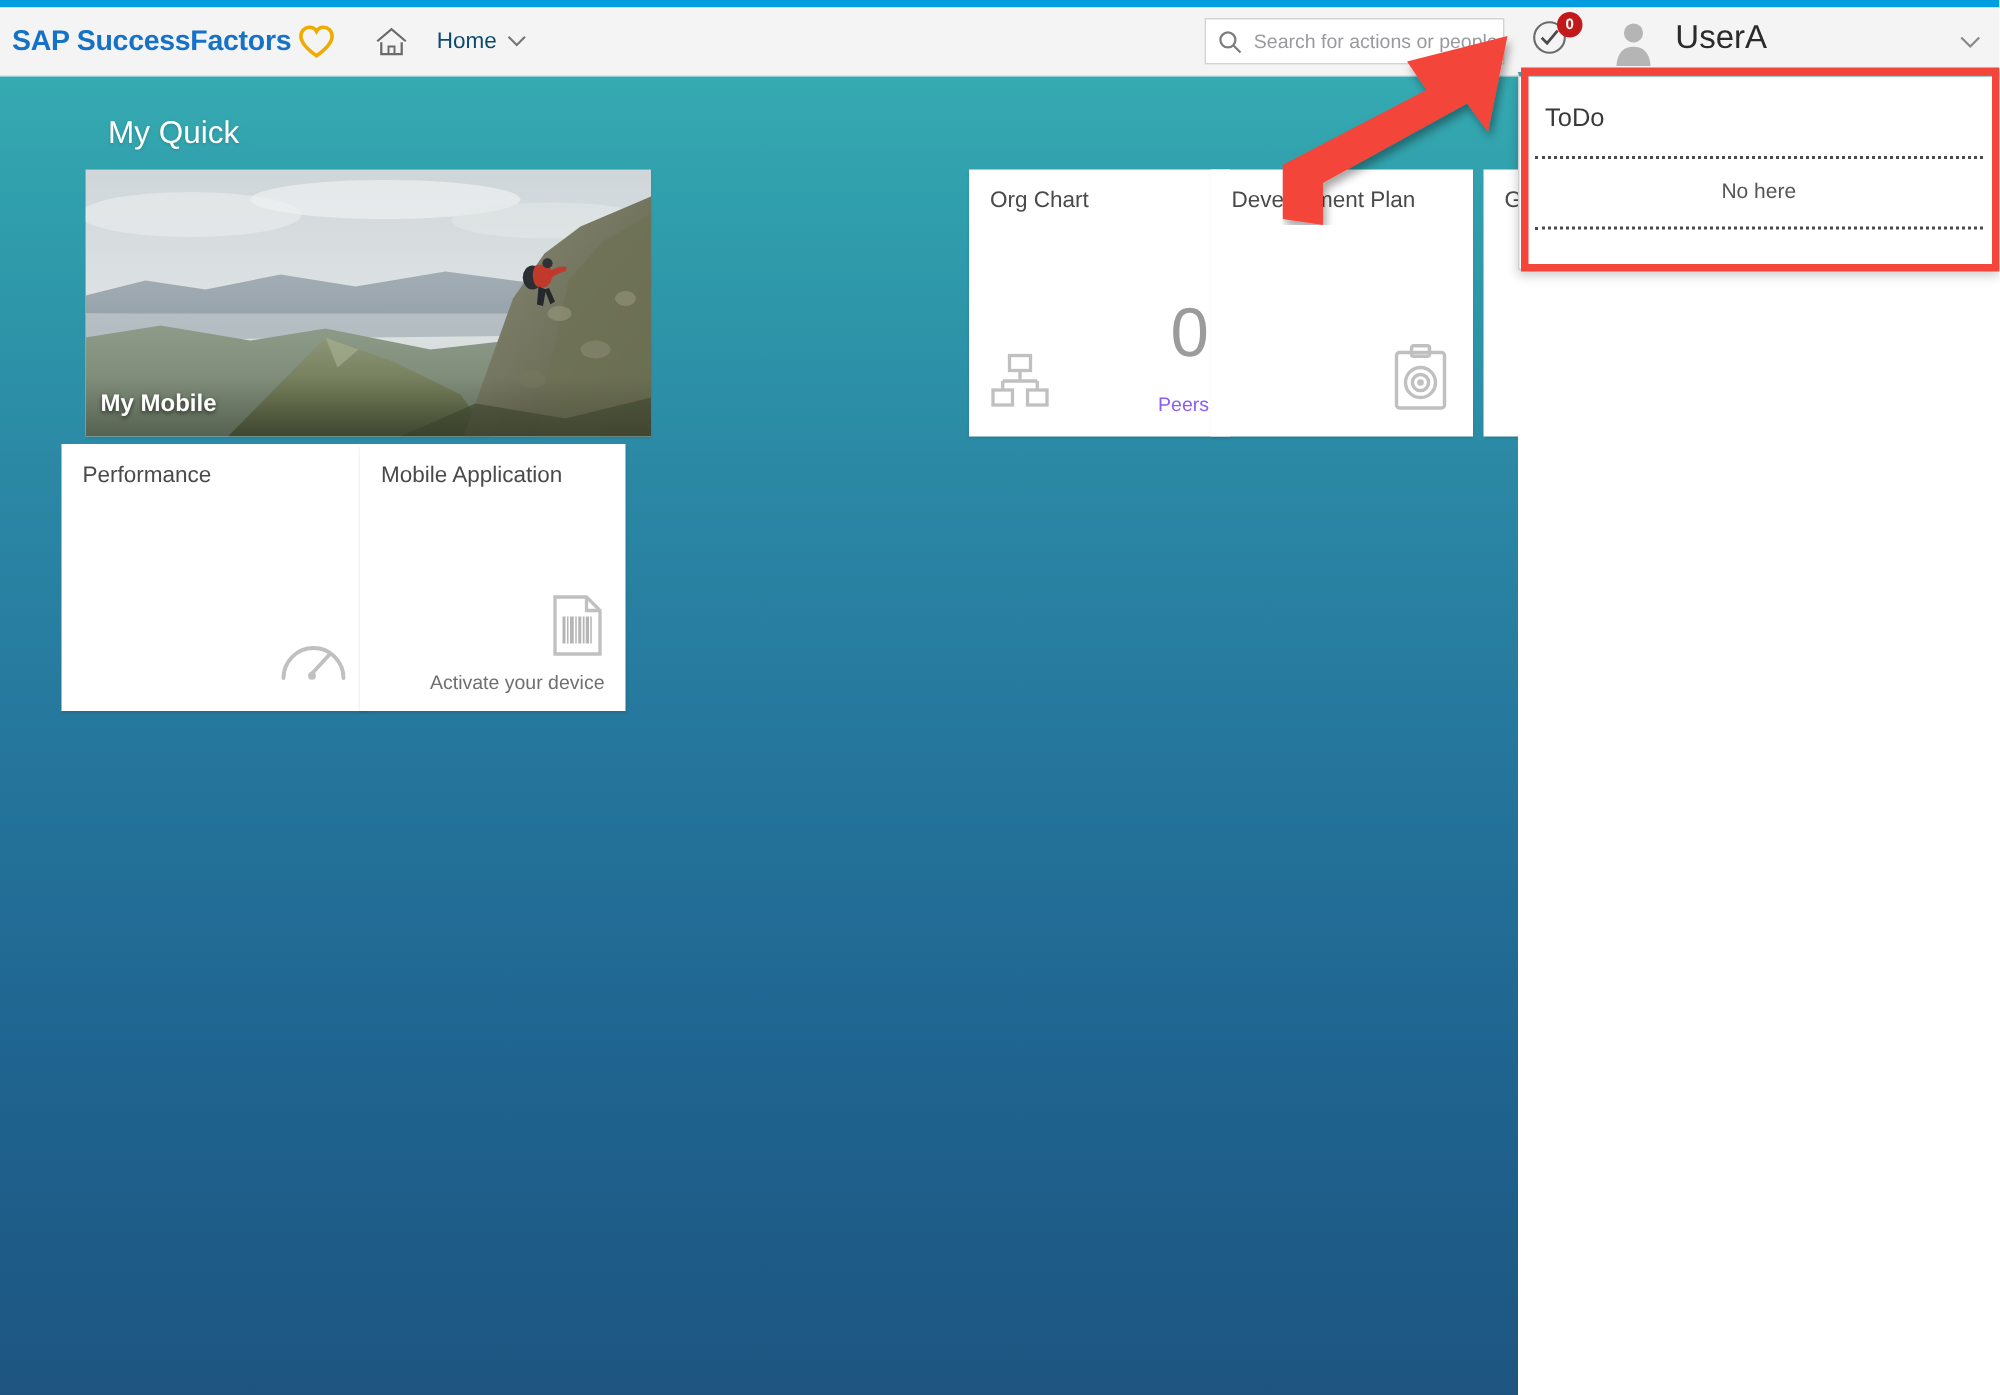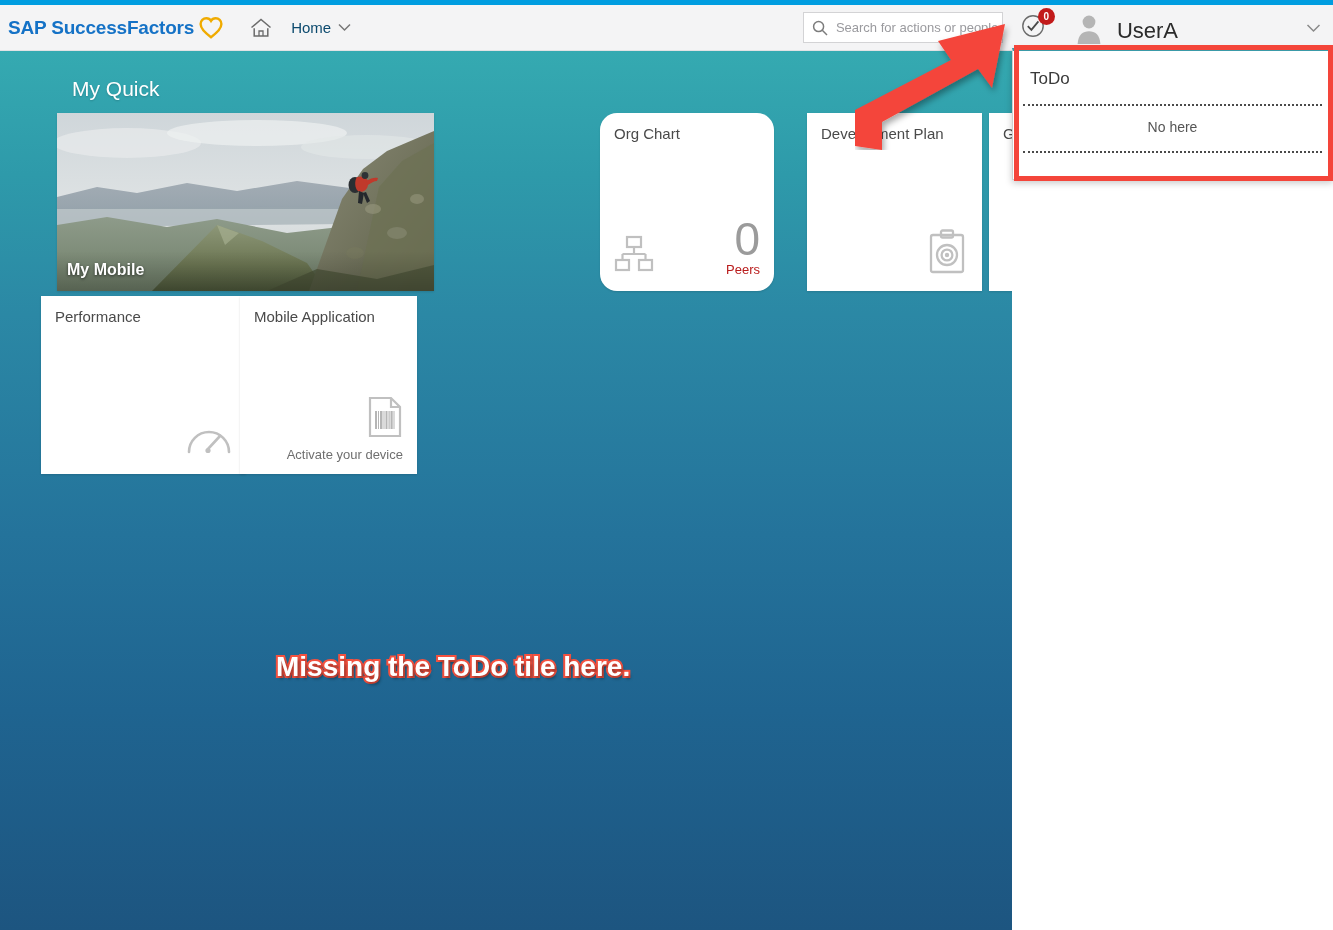--- a/index.html
+++ b/index.html
@@ -111,21 +111,21 @@
     color: #fff;
     font-size: 10px;
     font-weight: bold;
     display: flex; align-items: center; justify-content: center;
     padding: 0 3px;
     box-sizing: border-box;
   }
 
   .user-area {
     display: flex;
-    align-items: flex-end;
+    align-items: flex-start;
     margin-left: 26px;
   }
   .avatar {
     width: 32px; height: 32px;
     line-height: 0;
   }
   .user-name {
     margin-left: 12px;
     font-size: 22px;
     color: #2b2b2b;
@@ -200,42 +200,42 @@
     padding: 10px 0 12px 10px;
     box-sizing: border-box;
     color: #ffffff;
     font-size: 16px;
     font-weight: bold;
     text-shadow: 0 1px 3px rgba(0,0,0,0.6);
     background: linear-gradient(to bottom, rgba(0,0,0,0.0), rgba(0,0,0,0.22));
   }
 
   .quicklinks-tile { left: 441px; top: 62px; width: 175px; height: 178px; }
-  .orgchart-tile   { left: 600px; top: 62px; width: 174px; height: 178px; border-radius: 17px; }
+  .orgchart-tile   { left: 646px; top: 62px; width: 174px; height: 178px; }
   .devplan-tile    { left: 807px; top: 62px; width: 175px; height: 178px; }
   .goals-tile      { left: 989px; top: 62px; width: 175px; height: 178px; }
 
   .perf-tile   { left: 41px;  top: 245px; width: 205px; height: 178px; }
   .mobile-tile { left: 240px; top: 245px; width: 177px; height: 178px; }
 
   .peers-block {
     position: absolute;
     right: 14px; bottom: 14px;
     text-align: right;
   }
   .peers-num {
     font-size: 46px;
     color: #9b9b9b;
     line-height: 42px;
     font-weight: 300;
   }
   .peers-label {
     font-size: 13px;
-    color: #b91c1c;
-    margin-top: 2px;
+    color: #8b5cf6;
+    margin-top: 20px;
   }
   .org-icon {
     position: absolute;
     left: 14px; bottom: 18px;
     line-height: 0;
   }
 
   .mobile-icon-wrap {
     position: absolute;
     right: 14px; bottom: 36px;
@@ -531,21 +531,20 @@
           <rect x="18.5" y="15" width="2" height="18"></rect>
           <rect x="21.5" y="15" width="1.2" height="18"></rect>
           <rect x="23.5" y="15" width="2.2" height="18"></rect>
           <rect x="26.5" y="15" width="1" height="18"></rect>
         </g>
       </svg>
     </div>
     <div class="mobile-activate">Activate your device</div>
   </div>
 
-  <div class="annotation-text">Missing the ToDo tile here.</div>
 
 </div>
 
 <div class="todo-popup">
   <div class="todo-popup-title">ToDo</div>
   <div class="todo-div1"></div>
   <div class="todo-nodata">No here</div>
   <div class="todo-div2"></div>
 </div>
 

